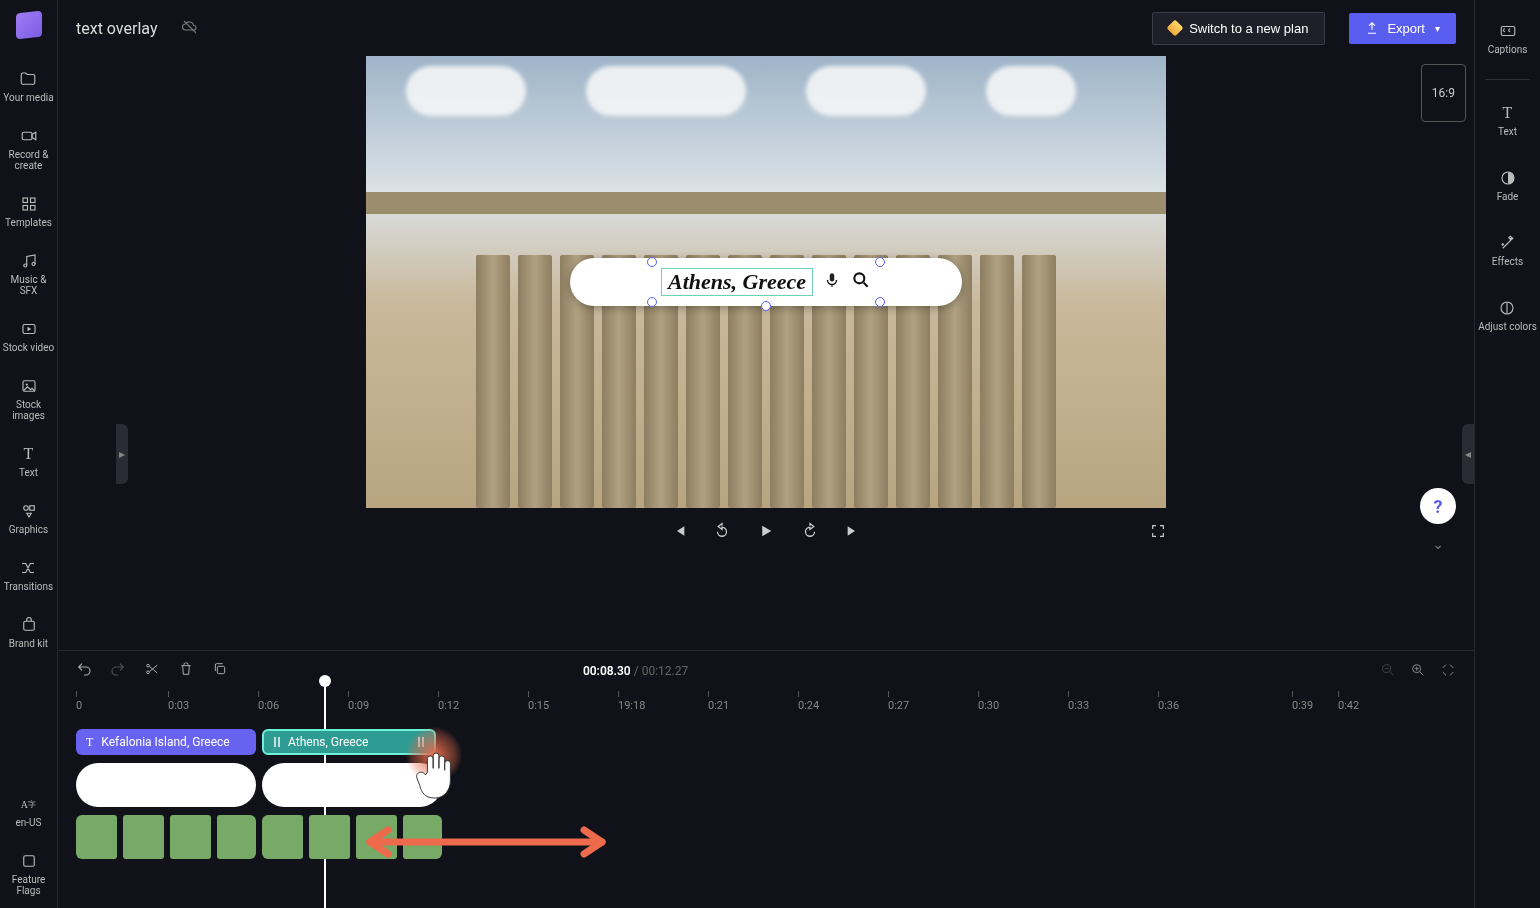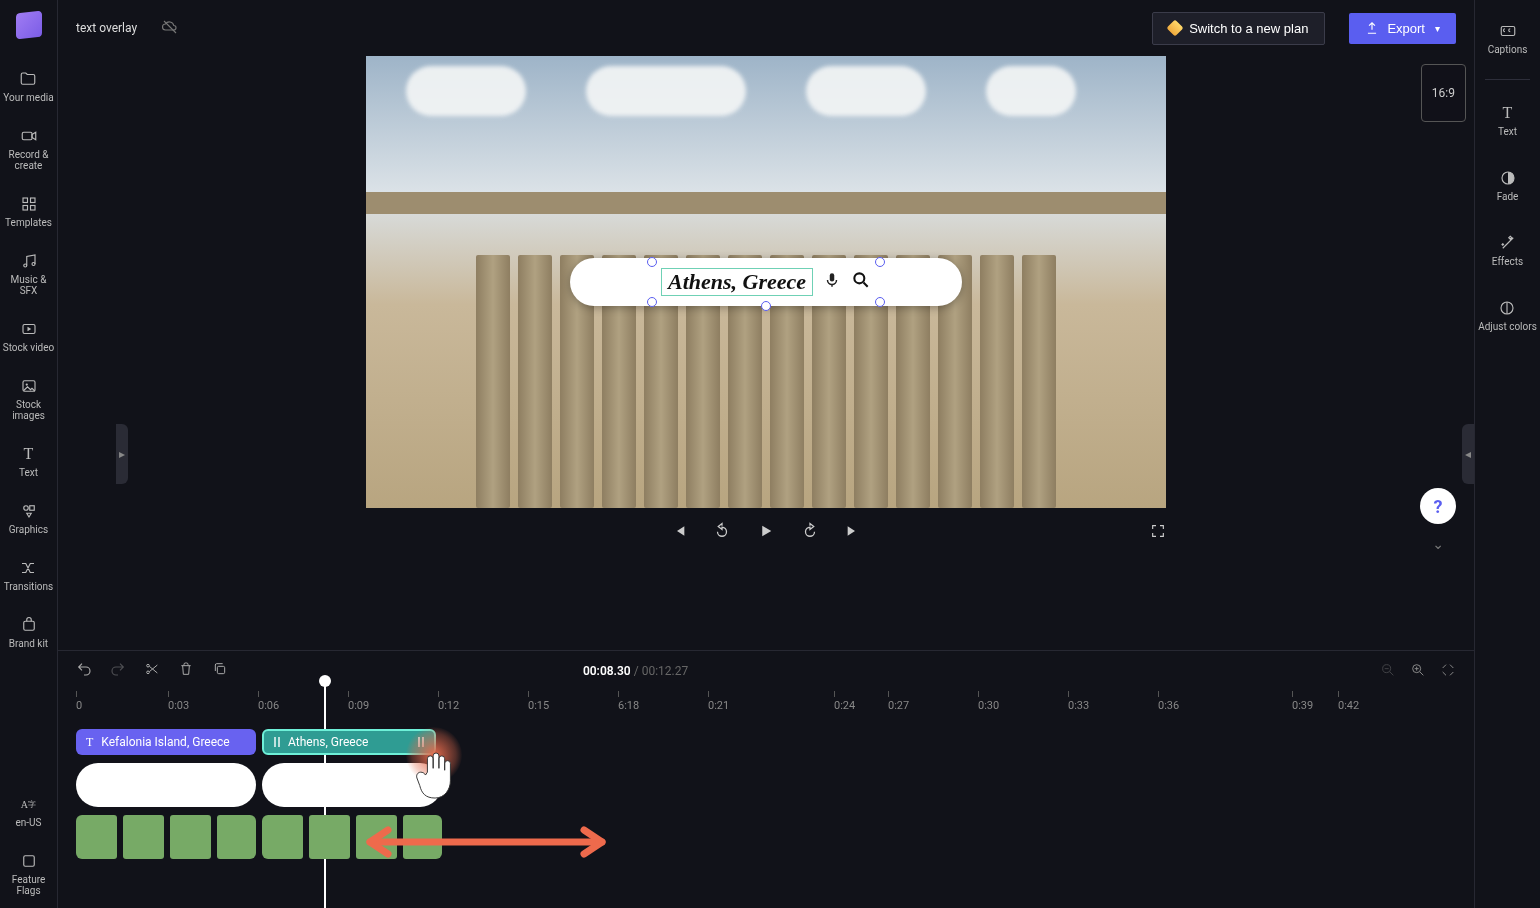--- a/index.html
+++ b/index.html
@@ -48,21 +48,21 @@
   flex-direction: column;
   position: relative;
 }
 .top-bar {
   height: 56px;
   display: flex;
   align-items: center;
   padding: 0 18px;
   gap: 24px;
 }
-.project-title { color: #ddd; font-size: 12px; }
+.project-title { color: #ddd; font-size: 16px; }
 .cloud-off { color: #777; }
 .top-spacer { flex: 1; }
 .btn {
   display: inline-flex; align-items: center; gap: 8px;
   padding: 8px 16px; border-radius: 2px; font-size: 13px;
   cursor: pointer; border: none;
 }
 .btn-switch { background: #1e1f29; color: #fff; border: 1px solid #3b3c4a; }
 .btn-export { background: #5a5ef0; color: #fff; }
 .btn-export .chev { font-size: 10px; margin-left: 2px; }
@@ -479,26 +479,26 @@
         <div class="tick" style="left: 272px;">
           <span>0:09</span>
         </div>
         <div class="tick" style="left: 362px;">
           <span>0:12</span>
         </div>
         <div class="tick" style="left: 452px;">
           <span>0:15</span>
         </div>
         <div class="tick" style="left: 542px;">
-          <span>6:18</span>
+          <span>19:18</span>
         </div>
         <div class="tick" style="left: 632px;">
           <span>0:21</span>
         </div>
-        <div class="tick" style="left: 722px; margin-left: 36px;">
+        <div class="tick" style="left: 722px;">
           <span>0:24</span>
         </div>
         <div class="tick" style="left: 812px;">
           <span>0:27</span>
         </div>
         <div class="tick" style="left: 902px;">
           <span>0:30</span>
         </div>
         <div class="tick" style="left: 992px;">
           <span>0:33</span>

